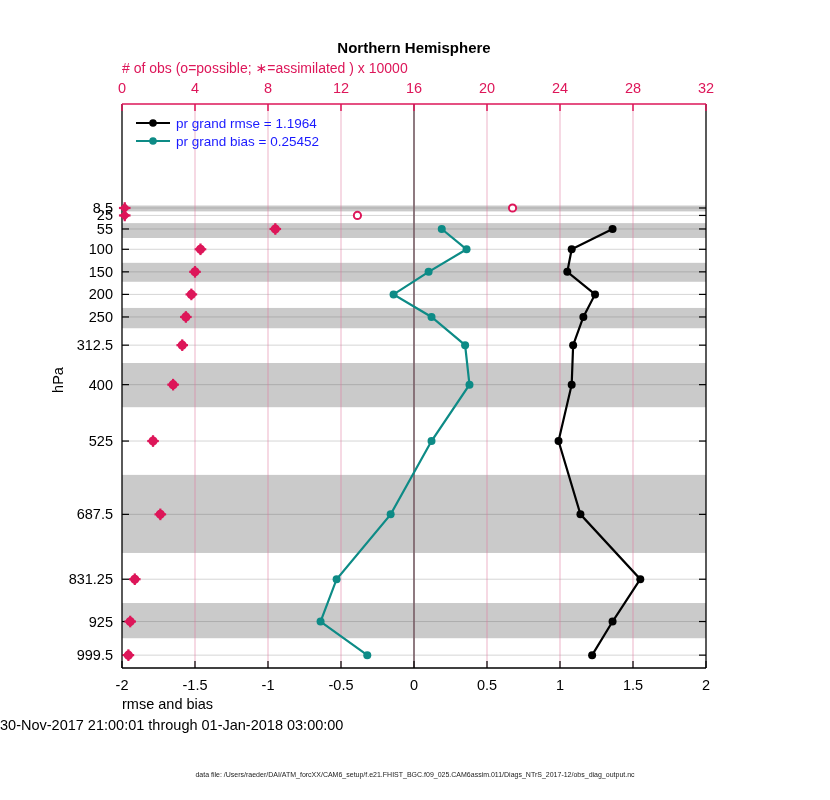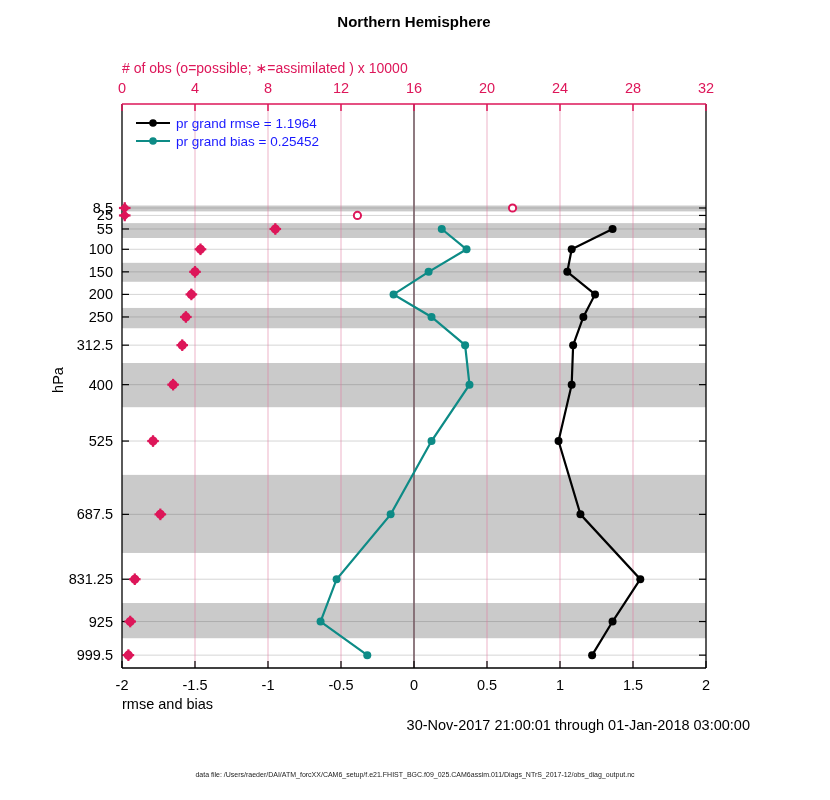--- a/index.html
+++ b/index.html
@@ -2,30 +2,30 @@
 <html><head>
 <meta charset="utf-8">
 <style>
   html,body{margin:0;padding:0;background:#ffffff;}
   #fig{
     position:relative;width:830px;height:800px;background:#ffffff;
     font-family:"Liberation Sans", sans-serif;overflow:hidden;
   }
   #plot-svg{position:absolute;left:0;top:0;}
   .overlay{position:absolute;white-space:nowrap;}
-  .title-line{left:122px;width:584px;text-align:center;font-weight:bold;font-size:15px;color:#000;}
+  .title-line{left:122px;width:584px;text-align:center;font-weight:bold;font-size:15px;color:#000;margin-top:26px;}
   #title1{top:13px;}
   #title2{top:33px;}
   #obs-label{left:122px;width:584px;text-align:left;top:60px;font-size:14px;color:#dd1659;}
   #legend{left:136px;top:114px;}
   .legend-row{display:flex;align-items:center;height:18px;}
   .legend-text{color:#1a1aff;font-size:13.5px;margin-left:6px;}
   #ylab{left:30px;top:372px;font-size:14.5px;color:#000;transform:rotate(-90deg);transform-origin:center;width:56px;text-align:center;}
   #xlab{left:122px;width:584px;text-align:left;top:696px;font-size:14.5px;color:#000;}
-  #daterange{left:0px;width:750px;text-align:right;top:717px;font-size:14.5px;color:#000;}
+  #daterange{left:0px;width:750px;text-align:left;top:717px;font-size:14.5px;color:#000;}
   #datafile{left:0px;width:830px;text-align:center;top:771px;font-size:7px;color:#1a1a1a;}
 </style>
 </head>
 <body>
 
 <div id="fig">
   <svg id="plot-svg" width="830" height="800">
       <rect x="122" y="205.51999999999998" width="584" height="5.865600000000029" fill="#cacaca"></rect>
       <rect x="122" y="223.1168" width="584" height="14.889600000000002" fill="#cacaca"></rect>
       <rect x="122" y="262.8224" width="584" height="18.950399999999945" fill="#cacaca"></rect>

